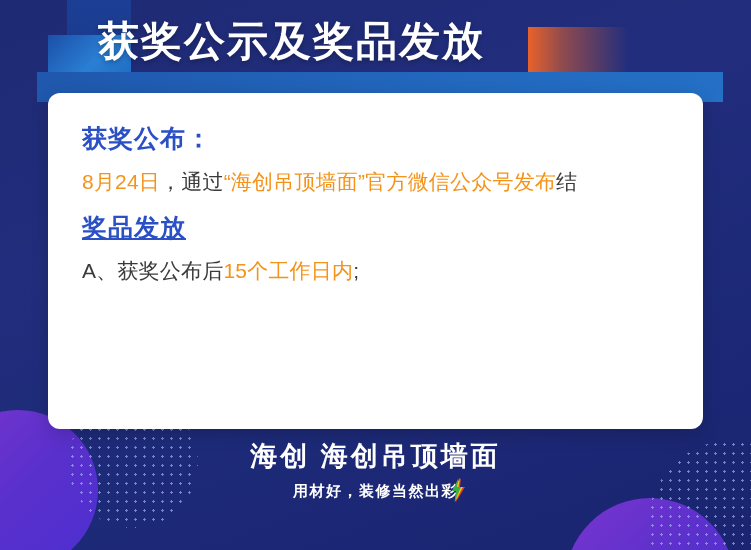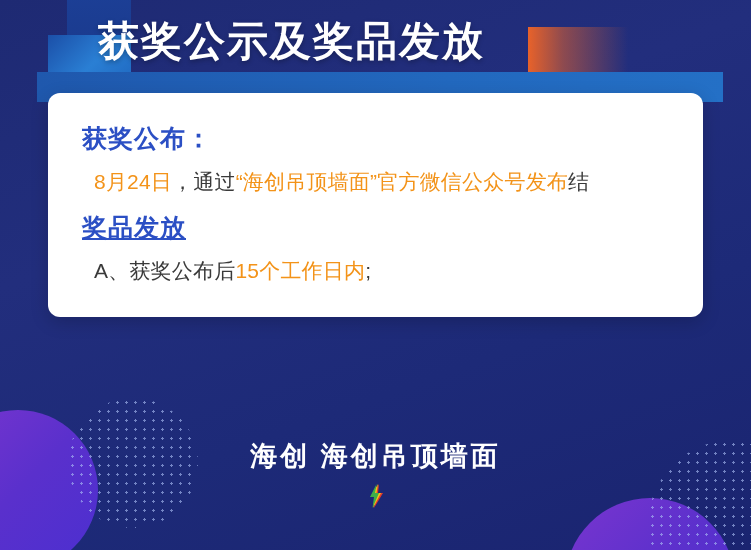--- a/index.html
+++ b/index.html
@@ -53,21 +53,21 @@
     line-height: 1.35;
     white-space: nowrap;
     text-shadow: 0 2px 5px rgba(0,0,0,0.28);
     z-index: 5;
   }
 
   
   .card {
     position: absolute;
     left: 48px; top: 93px;
-    width: 655px; height: 224px;
+    width: 655px; height: 336px;
     background: #ffffff;
     border-radius: 12px;
     box-shadow: 0 5px 18px rgba(0,0,0,0.18);
     z-index: 6;
   }
   .card-inner {
     padding: 30px 34px 0 34px;
   }
   .sec-heading {
     font-size: 25px;
@@ -75,21 +75,21 @@
     color: #2b4fc4;
     letter-spacing: 1px;
     margin: 0 0 13px 0;
     line-height: 1.2;
   }
   .sec-heading.second { margin-top: 14px; text-decoration: underline; }
   .body-line {
     font-size: 21px;
     color: #3a3a3a;
     line-height: 1.5;
-    margin: 0 0 6px 12px;
+    margin: 0 0 6px 0;
     white-space: nowrap;
     letter-spacing: 0.2px;
   }
   .hl { color: #f39319; }
   .dk { color: #3a3a3a; }
 
   
   .circle-left {
     position: absolute;
     left: -62px; top: 410px;
@@ -183,20 +183,21 @@
   </div>
 
   <div class="circle-left"></div>
   <div class="dots dots-left"></div>
   <div class="circle-right"></div>
   <div class="dots dots-right"></div>
 
   <div class="brand">
     <div class="brand-main">海创 海创吊顶墙面</div>
     <div class="brand-sub">
+      <span>用材好，装修当然出彩</span>
       <svg class="bolt" viewBox="0 0 14 24">
         <polygon points="9,0 1,13 6,13 4,24 13,9 8,9" fill="#e23b2e"></polygon>
         <polygon points="8,0 0.5,13 5,13 3,24 11,9 6.5,9" fill="#f2c518"></polygon>
         <polygon points="6.5,0 0,13 4,13 2.5,24 9,9 5,9" fill="#3fae49"></polygon>
       </svg>
     </div>
   </div>
 
 </div>
 

